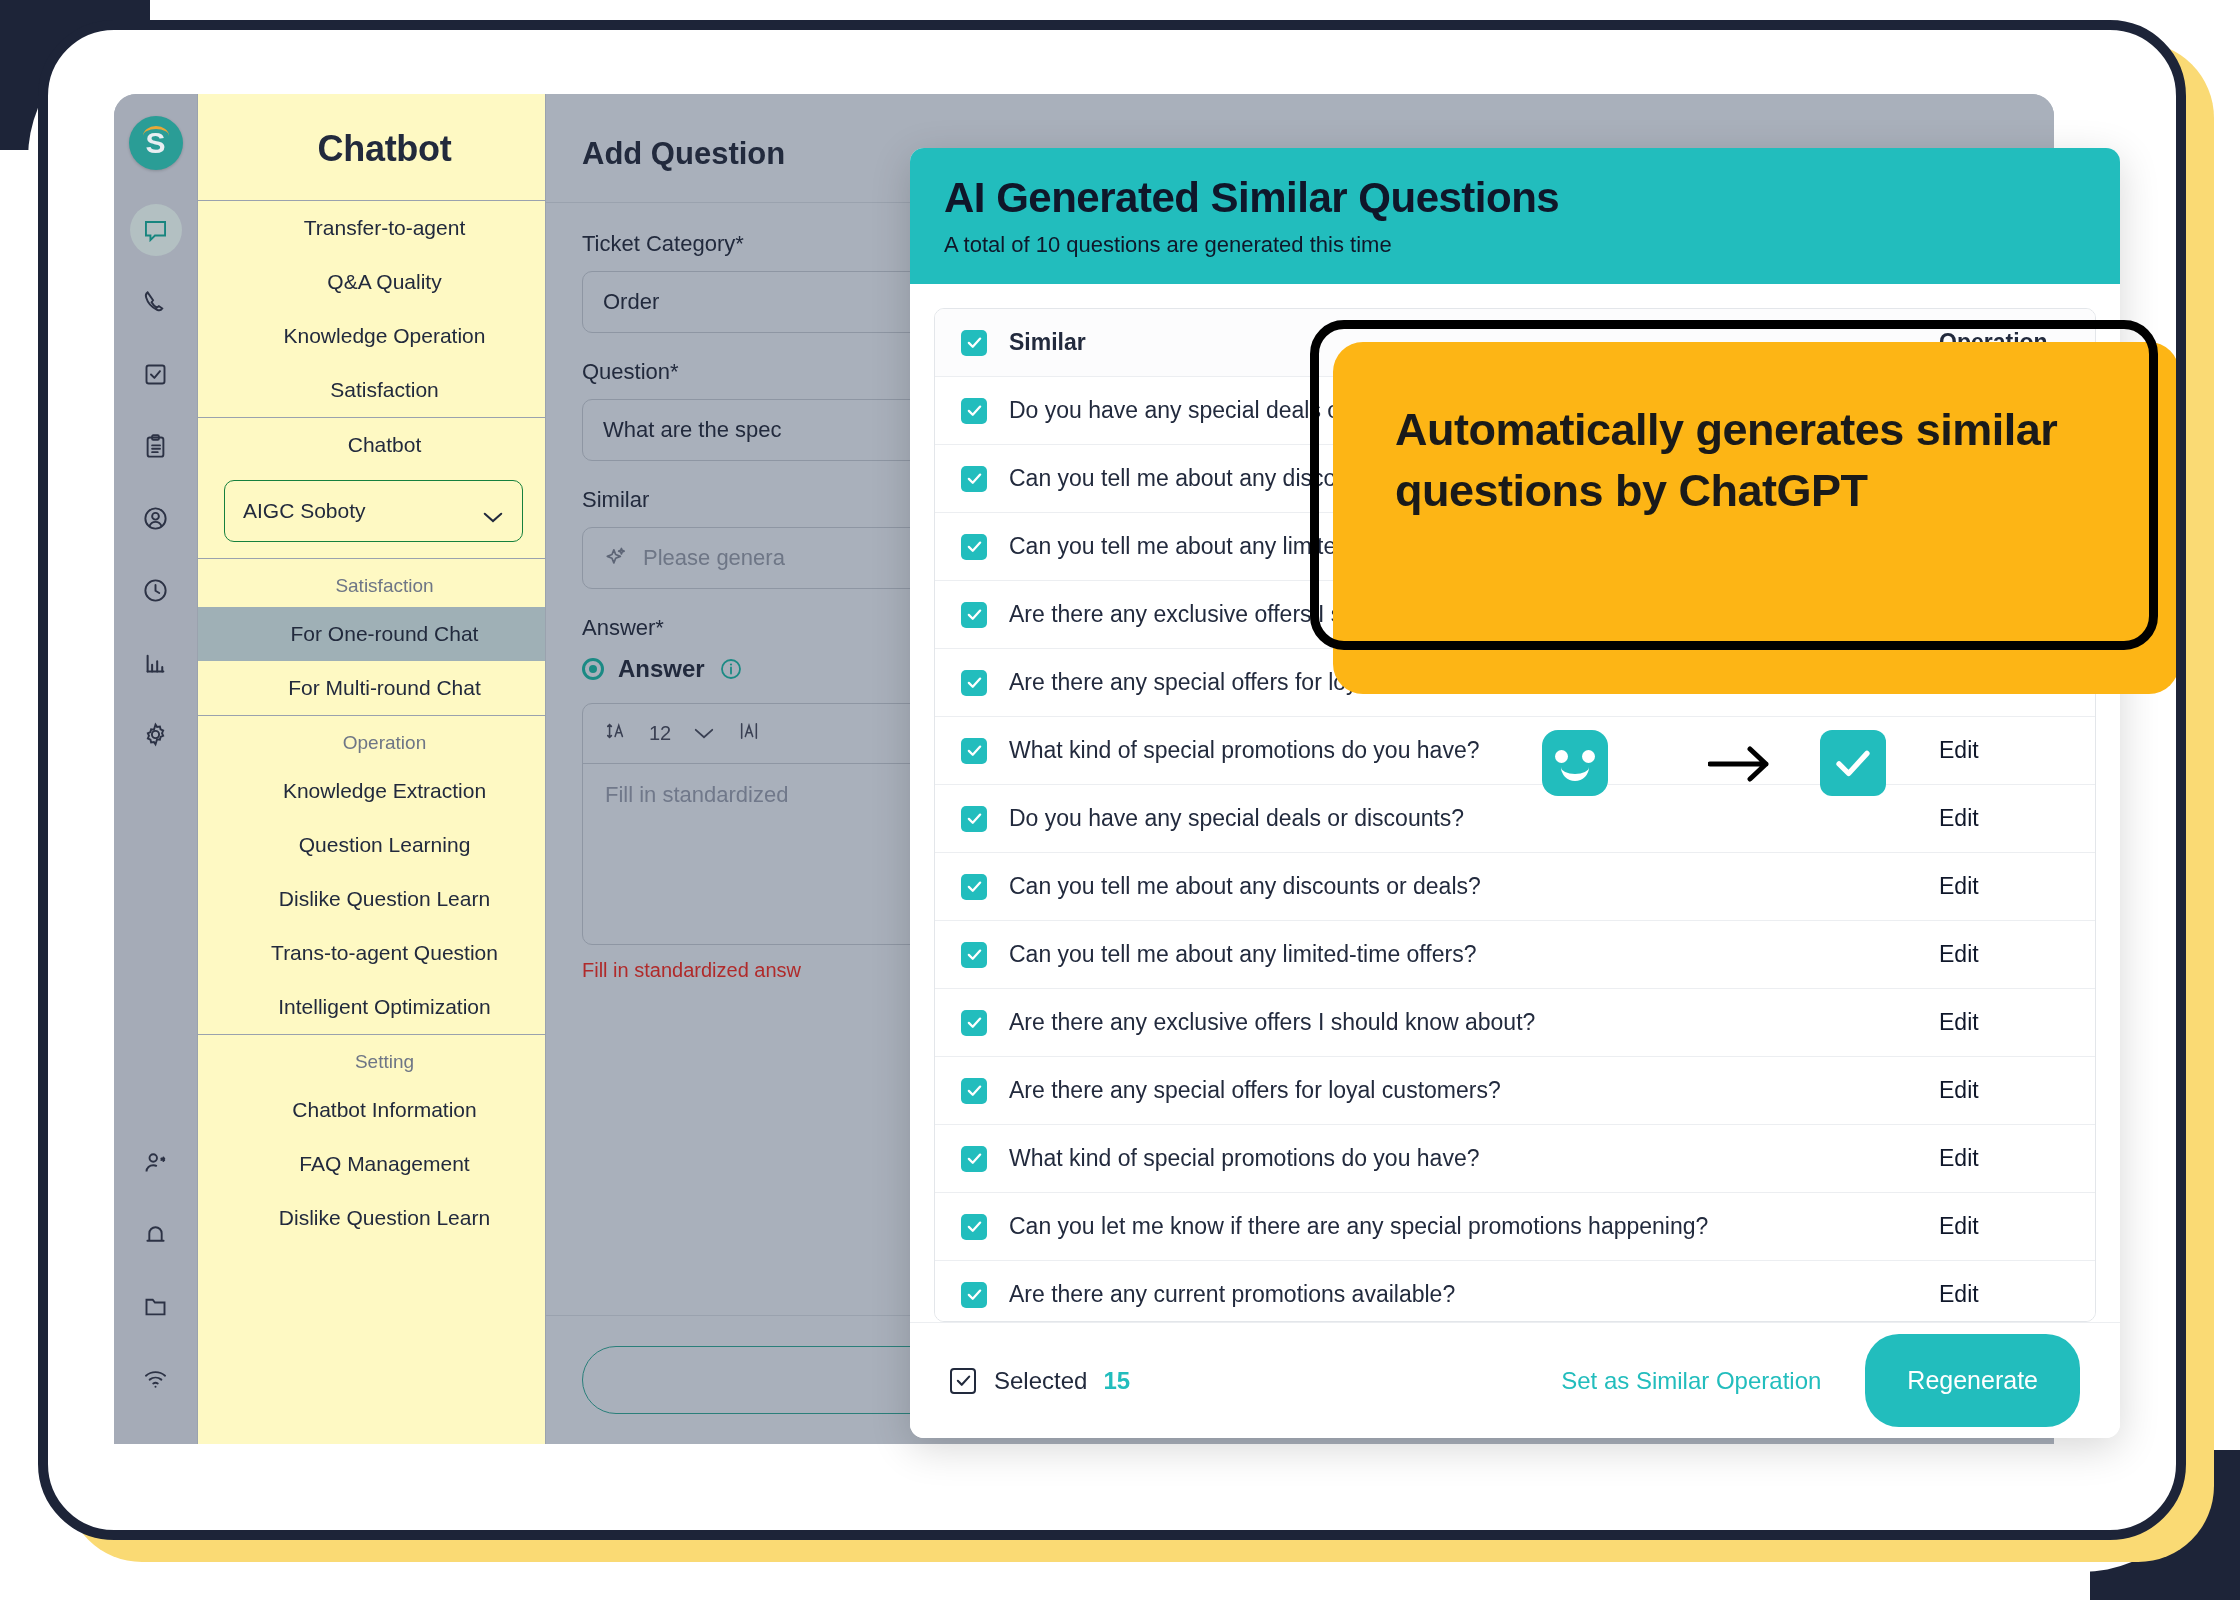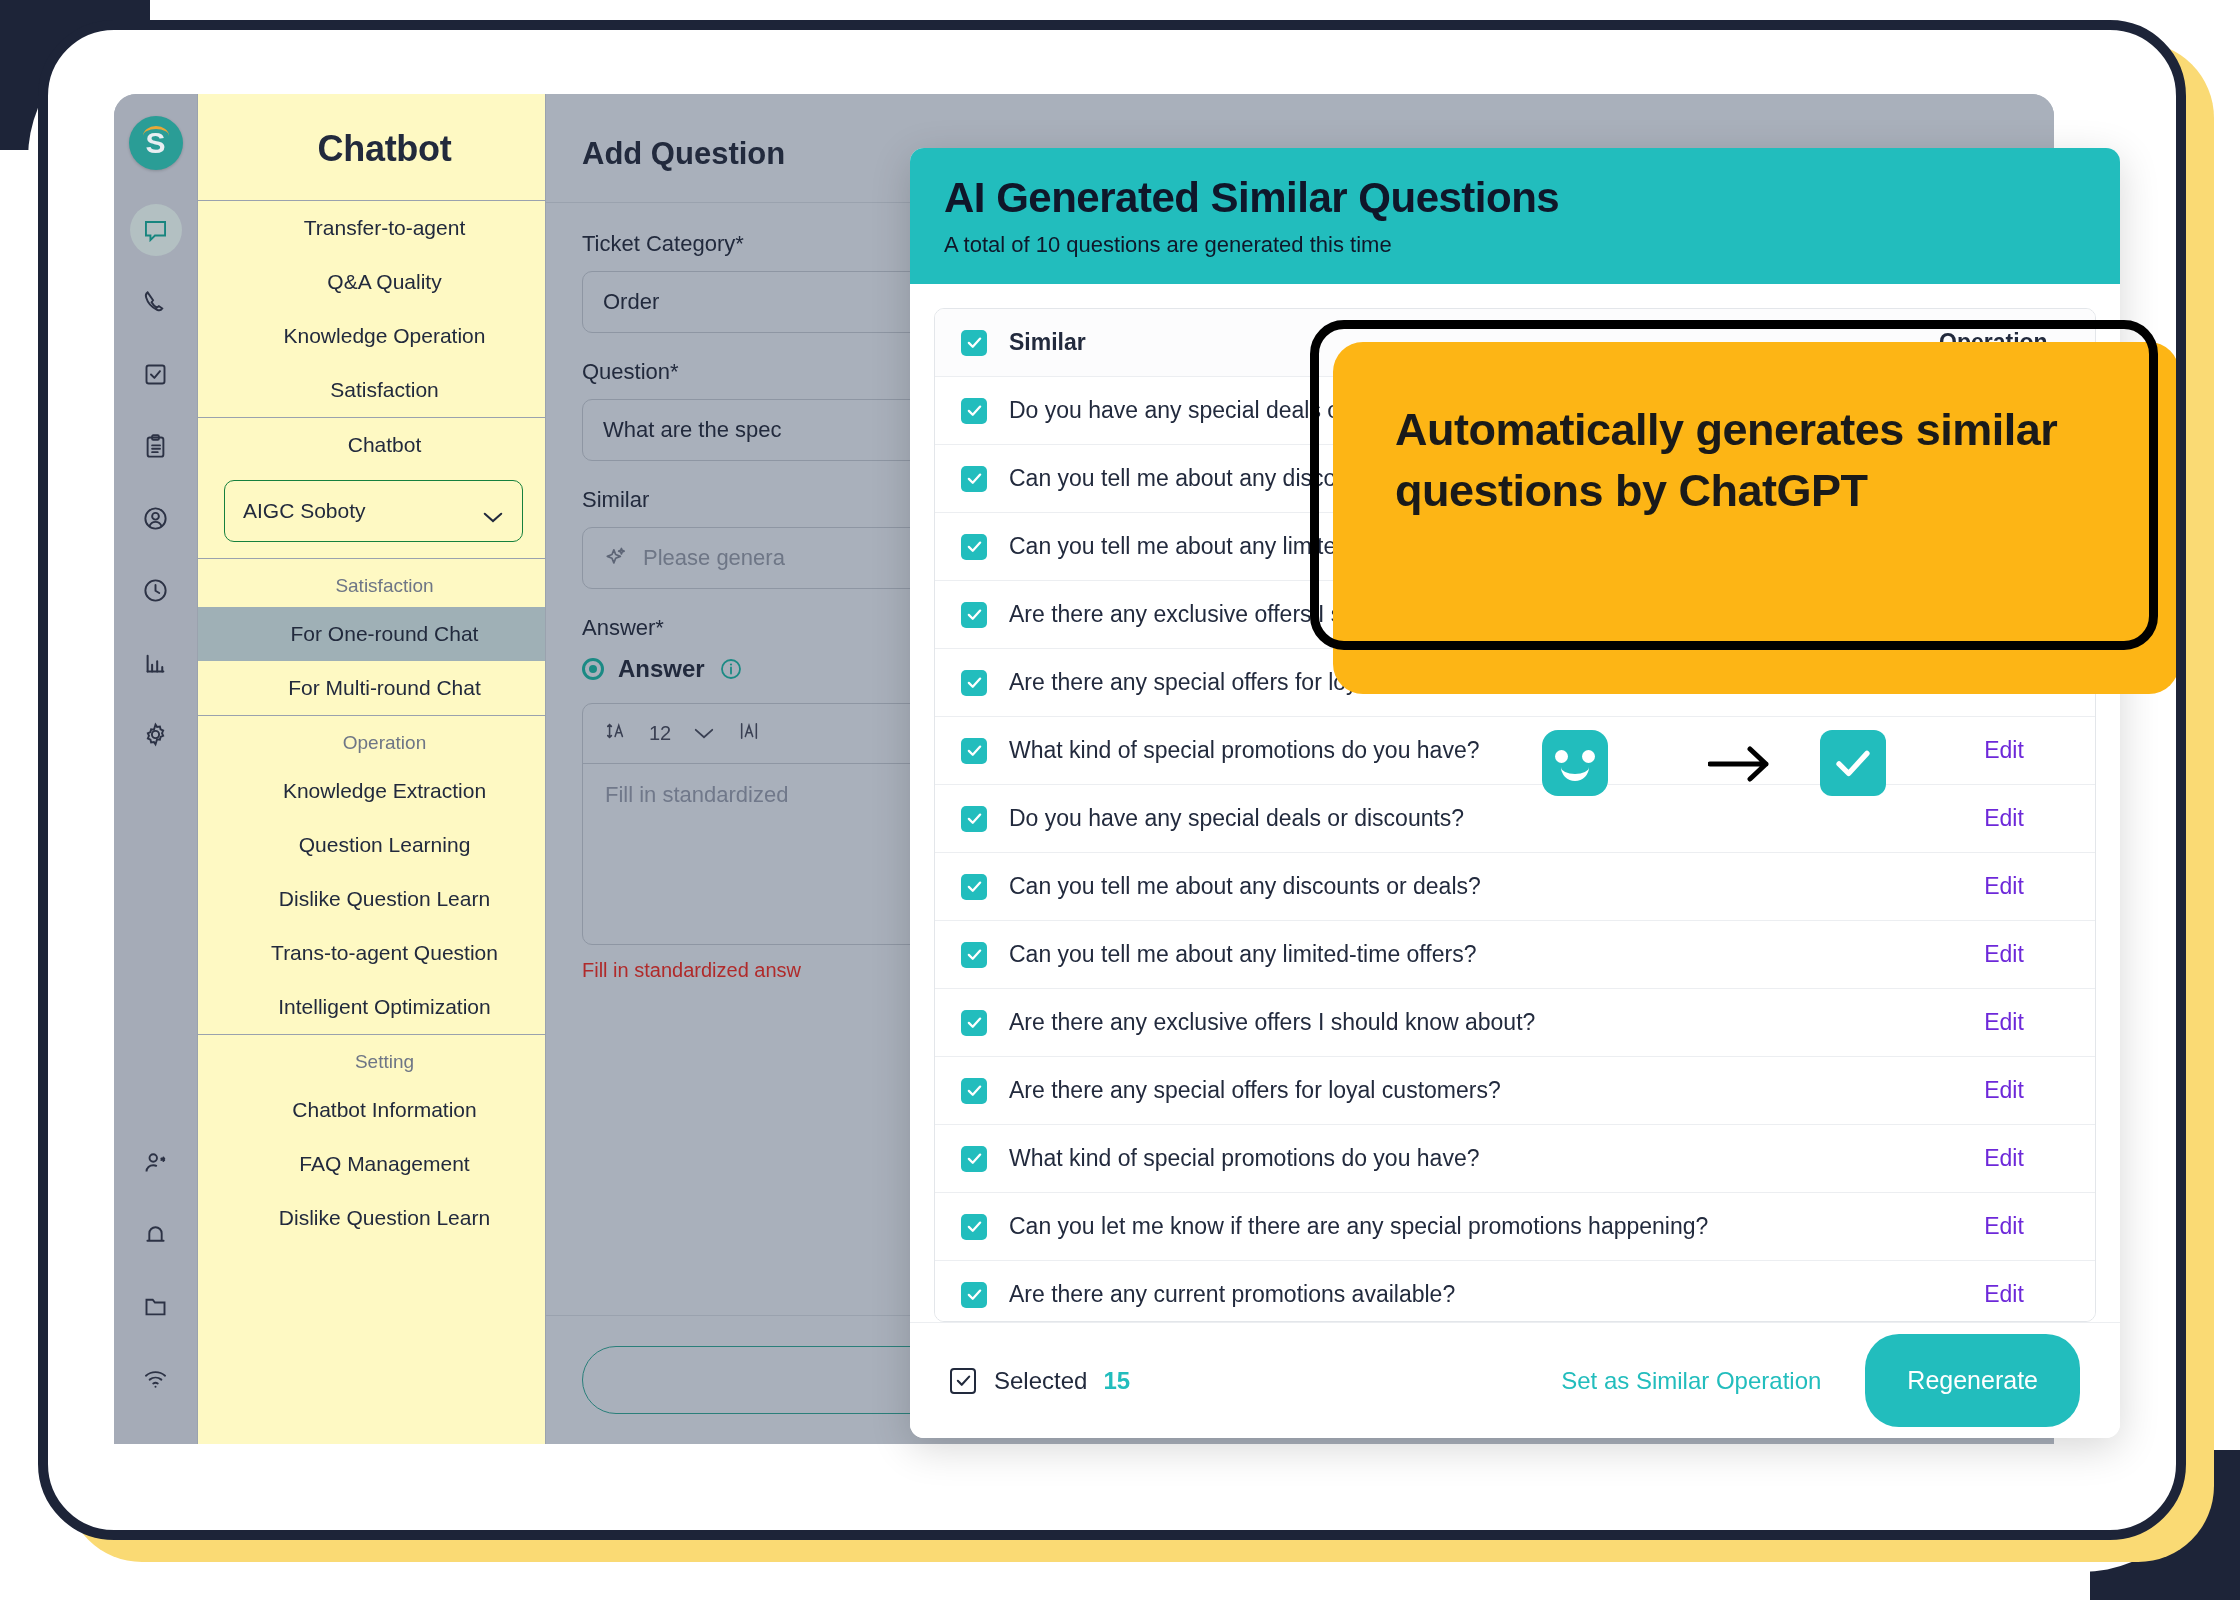--- a/index.html
+++ b/index.html
@@ -208,21 +208,21 @@
   }
   .cb {
     width: 26px; height: 26px; border-radius: 5px; background: #22bdbd;
     flex: 0 0 26px; display: flex; align-items: center; justify-content: center;
     margin-right: 22px;
   }
   .cb svg { width: 17px; height: 17px; }
   .row-text { font-size: 23px; color: #222a3d; flex: 1 1 auto; white-space: nowrap; }
   .row-text.head { font-weight: 700; }
   .col-op { font-size: 23px; color: #222a3d; font-weight: 700; width: 130px; text-align: left;}
-  .edit-link { font-size: 23px; color: #6d28d9; width: 130px; text-align: center; }
+  .edit-link { font-size: 23px; color: #0f172a; width: 130px; text-align: left; }
 
   .modal-footer {
     flex: 0 0 auto; height: 116px;
     border-top: 1px solid #eceef1;
     display: flex; align-items: center; padding: 0 40px;
     background: #ffffff;
   }
   .sel-box {
     width: 26px; height: 26px; border: 2px solid #222a3d; border-radius: 4px;
     display: flex; align-items: center; justify-content: center; margin-right: 18px;

